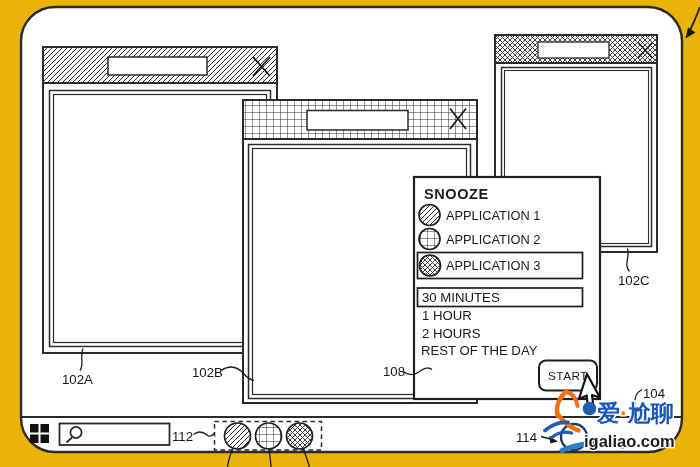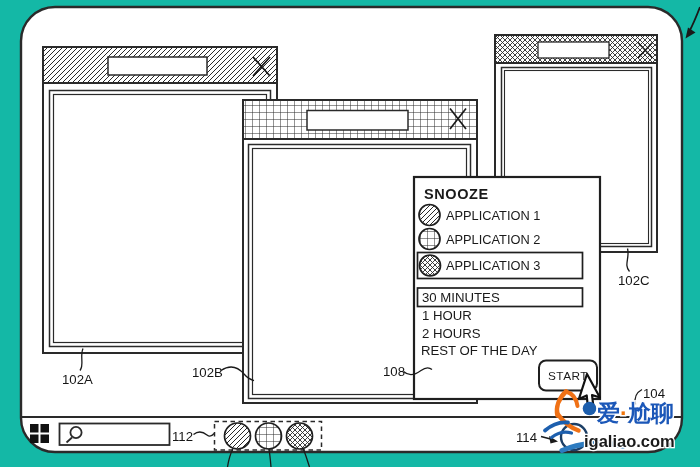--- a/index.html
+++ b/index.html
@@ -1,16 +1,16 @@
 <!DOCTYPE html>
 <html><head>
 <meta charset="utf-8">
 <style>
   html,body{margin:0;padding:0;background:#ffffff;}
-  .stage{position:relative;width:700px;height:467px;background:#14b8a6;overflow:hidden;
+  .stage{position:relative;width:700px;height:467px;background:#eab308;overflow:hidden;
          font-family:"Liberation Sans", sans-serif;}
   svg{position:absolute;left:0;top:0;display:block;}
   text{font-family:"Liberation Sans", sans-serif;fill:#1a1a1a;}
   .ref{font-size:13.2px;fill:#161616;}
   .wm-cn{font-size:23px;font-weight:bold;paint-order:stroke;stroke:#ffffff;stroke-width:3px;}
   .wm-site{font-size:16.5px;font-weight:bold;paint-order:stroke;stroke:#ffffff;stroke-width:2.5px;}
 </style>
 </head>
 <body>
 

